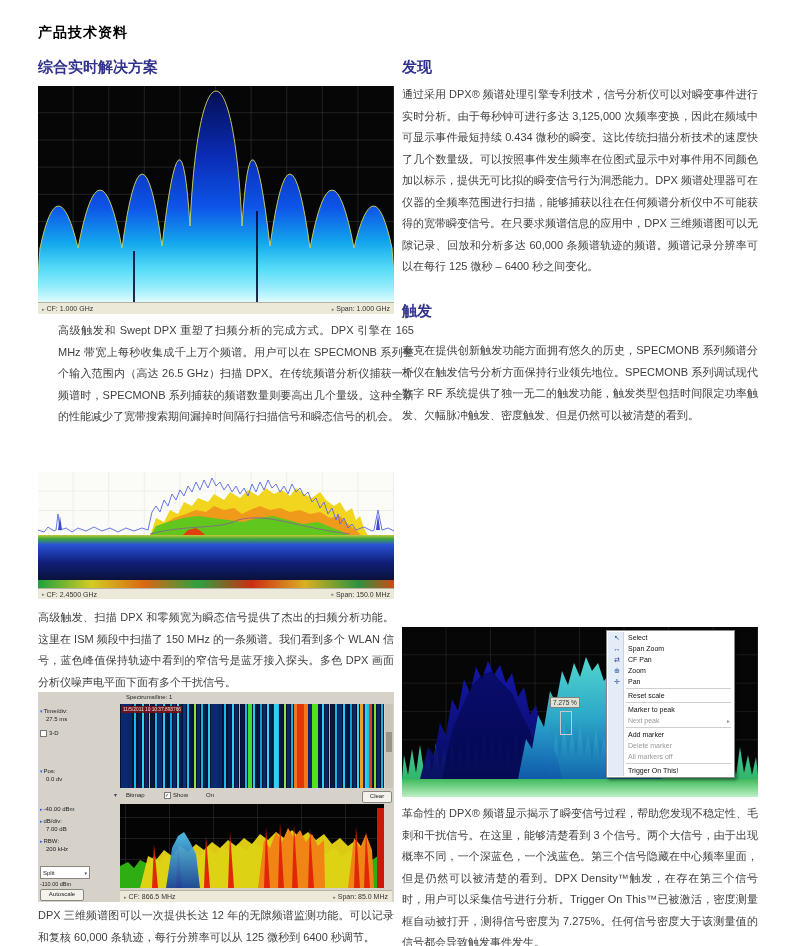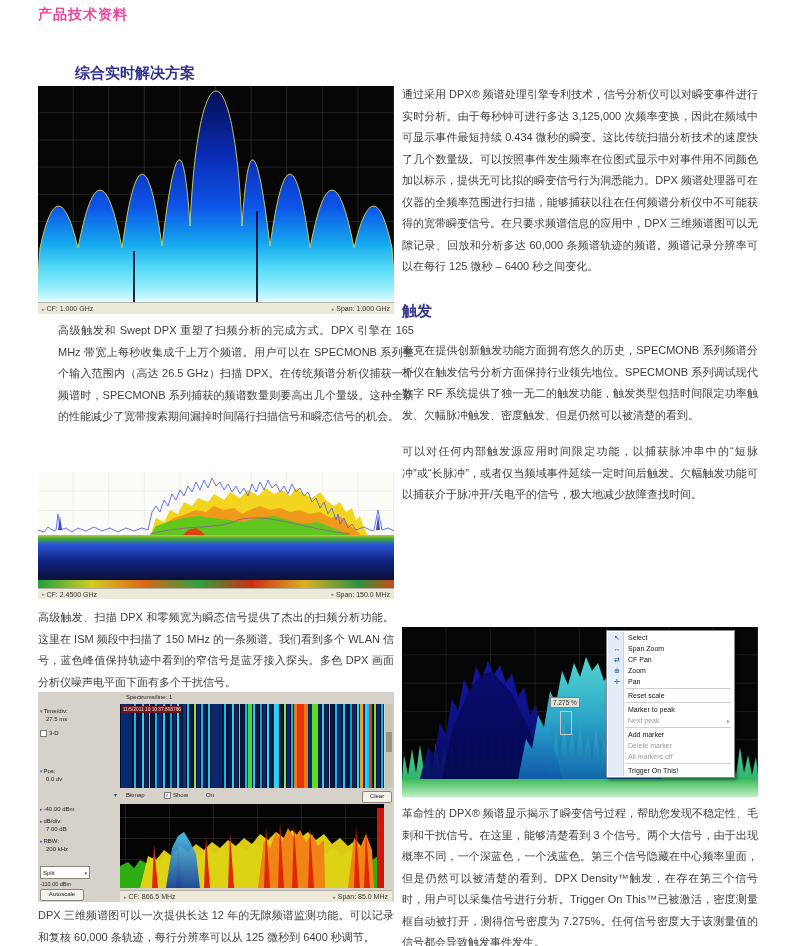--- a/index.html
+++ b/index.html
@@ -1,18 +1,18 @@
 <!DOCTYPE html>
 <html><head>
 <meta charset="utf-8">
 <style>
   html,body{margin:0;padding:0;background:#fff;}
   .page{position:relative;width:787px;height:946px;background:#fff;overflow:hidden;
         font-family:"Liberation Sans",sans-serif;color:#3e3e3e;}
-  .doc-header{position:absolute;left:38px;top:6px;font-size:14px;font-weight:bold;color:#ec4899;letter-spacing:1px;}
+  .doc-header{position:absolute;left:38px;top:24px;font-size:14px;font-weight:bold;color:#000000;letter-spacing:1px;}
   .h2{position:absolute;font-size:15px;font-weight:bold;color:#32328c;margin:0;width:356px;}
   .body-text{position:absolute;font-size:11px;line-height:21.5px;margin:0;width:356px;text-align:justify;color:#3e3e3e;}
   .col-left{left:38px;}
   .col-right{left:402px;}
   .fig{position:absolute;width:356px;overflow:hidden;}
   .fig svg{position:absolute;left:0;top:0;}
   .statusbar{position:absolute;left:0;right:0;bottom:0;height:11px;background:#ece9d8;border-top:1px solid #b5b1a4;
              display:flex;justify-content:space-between;align-items:center;padding:0 4px;font-size:7px;color:#333;}
   .statusbar .mk{font-size:5px;color:#777;margin-right:2px;}
   .sb-item{display:flex;align-items:center;}
@@ -41,21 +41,21 @@
   .mi-arrow{padding-right:3px;font-size:6px;color:#9a9a9a;}
   .menu-sep{height:1px;background:#cfcfcf;margin:1px 2px 1px 18px;}
 </style>
 </head>
 <body>
 
 <div class="page">
 
   <div class="doc-header">产品技术资料</div>
 
-  <h2 class="h2 col-left" style="top:64px;margin-left:37px;">综合实时解决方案</h2>
+  <h2 class="h2 col-left" style="top:58px;">综合实时解决方案</h2>
 
   <div class="fig col-left" style="top:86px;height:228px;">
     <svg width="356" height="217">
       <defs>
         <pattern id="grid1" width="35.6" height="27.2" patternUnits="userSpaceOnUse">
           <path d="M35.6 0 V27.2 M0 27.2 H35.6" stroke="#3c3c3c" stroke-width="1" fill="none"></path>
         </pattern>
         <linearGradient id="lobeGrad" x1="0" y1="0" x2="0" y2="1">
           <stop offset="0" stop-color="#040f52"></stop>
             <stop offset="0.3" stop-color="#0a2bb4"></stop>
@@ -271,25 +271,25 @@
         </span>
       <span class="sb-item">
           <span class="mk">▸</span>
           <span>Span: 85.0 MHz</span>
         </span>
     </div>
   </div>
 
   <p class="body-text col-left" style="top:905px;">DPX 三维频谱图可以一次提供长达 12 年的无隙频谱监测功能。可以记录和复核 60,000 条轨迹，每行分辨率可以从 125 微秒到 6400 秒调节。</p>
 
+  <h2 class="h2 col-right" style="top:58px;">发现</h2>
   <p class="body-text col-right" style="top:84px;">通过采用 DPX® 频谱处理引擎专利技术，信号分析仪可以对瞬变事件进行实时分析。由于每秒钟可进行多达 3,125,000 次频率变换，因此在频域中可显示事件最短持续 0.434 微秒的瞬变。这比传统扫描分析技术的速度快了几个数量级。可以按照事件发生频率在位图式显示中对事件用不同颜色加以标示，提供无可比拟的瞬变信号行为洞悉能力。DPX 频谱处理器可在仪器的全频率范围进行扫描，能够捕获以往在任何频谱分析仪中不可能获得的宽带瞬变信号。在只要求频谱信息的应用中，DPX 三维频谱图可以无隙记录、回放和分析多达 60,000 条频谱轨迹的频谱。频谱记录分辨率可以在每行 125 微秒 – 6400 秒之间变化。</p>
 
   <h2 class="h2 col-right" style="top:302px;">触发</h2>
   <p class="body-text col-right" style="top:340px;">泰克在提供创新触发功能方面拥有悠久的历史，SPECMONB 系列频谱分析仪在触发信号分析方面保持行业领先地位。SPECMONB 系列调试现代数字 RF 系统提供了独一无二的触发功能，触发类型包括时间限定功率触发、欠幅脉冲触发、密度触发、但是仍然可以被清楚的看到。</p>
-  <p class="body-text col-right" style="top:441px;">可以对任何内部触发源应用时间限定功能，以捕获脉冲串中的“短脉冲”或“长脉冲”，或者仅当频域事件延续一定时间后触发。欠幅触发功能可以捕获介于脉冲开/关电平的信号，极大地减少故障查找时间。</p>
 
   <div class="fig col-right" style="top:627px;height:170px;">
     <svg width="356" height="170">
       <defs>
         <pattern id="grid4" width="44.5" height="28.3" patternUnits="userSpaceOnUse">
           <path d="M44.5 0 V28.3 M0 28.3 H44.5" stroke="#2e2e2e" stroke-width="1" fill="none"></path>
         </pattern>
         <linearGradient id="floor4" x1="0" y1="0" x2="0" y2="1">
           <stop offset="0" stop-color="#3fba5c"></stop>
             <stop offset="1" stop-color="#bdf0c4"></stop>

